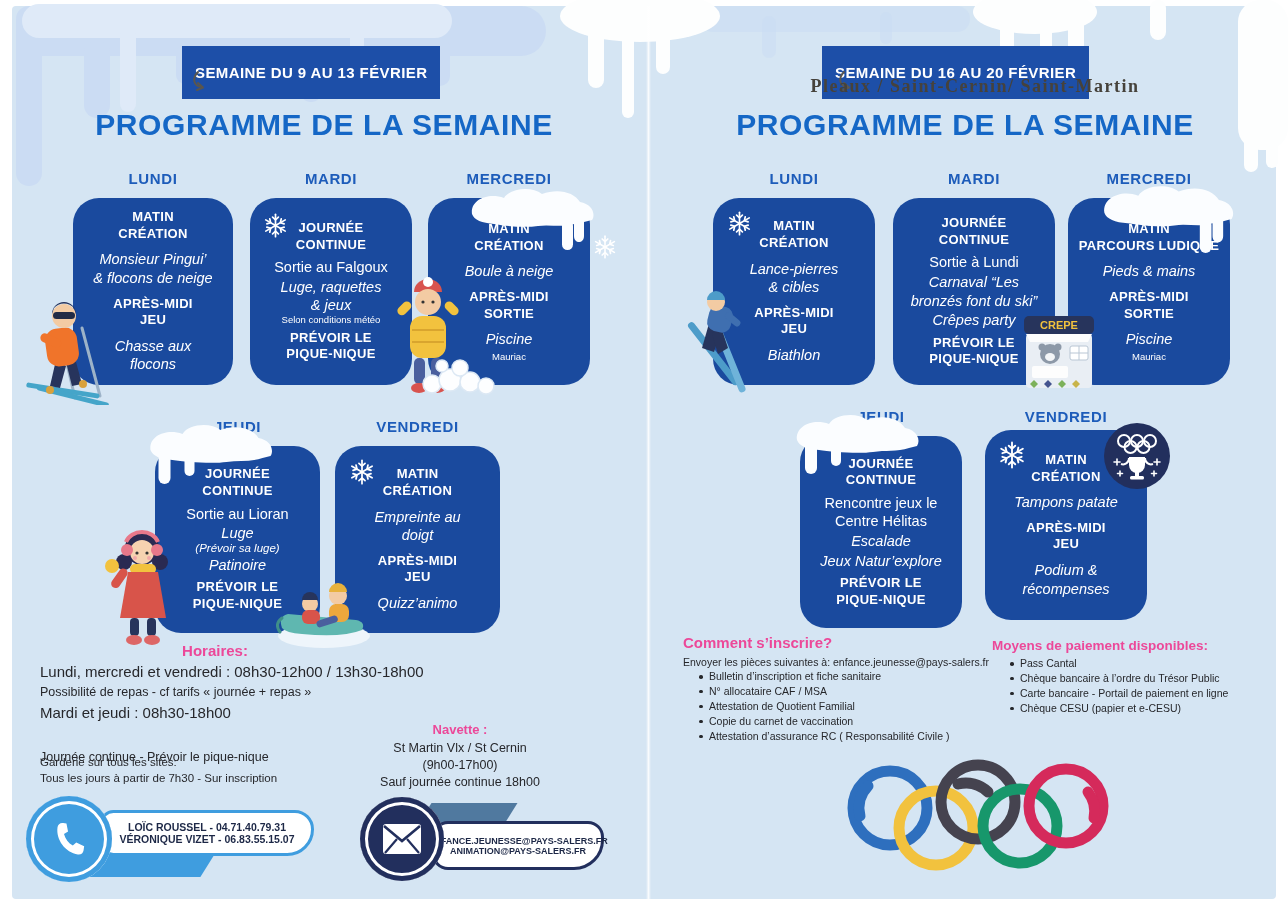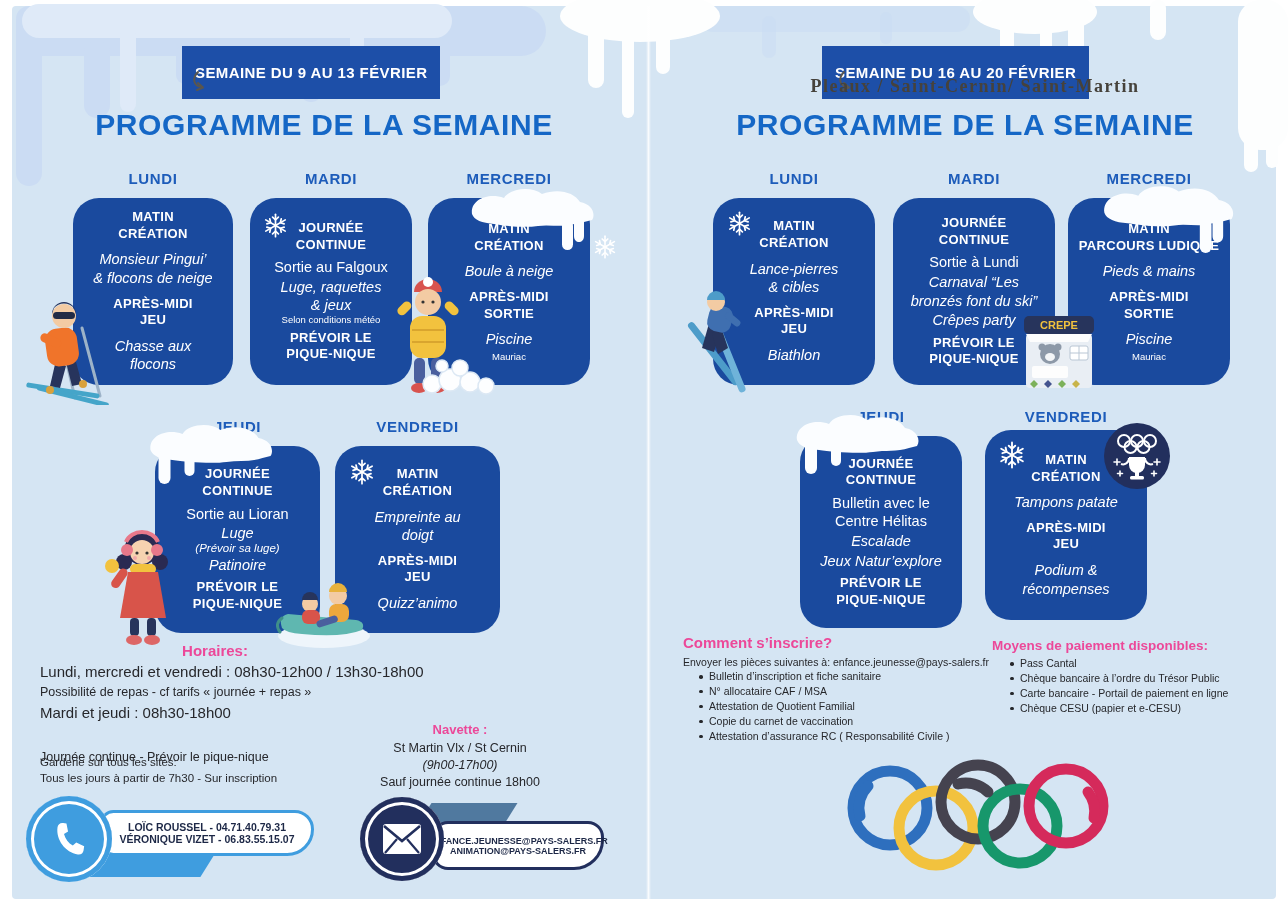--- a/index.html
+++ b/index.html
@@ -266,21 +266,21 @@
   <div class="abs ftitle" style="left:115px;top:642px;width:200px;text-align:center;font-size:15px;">Horaires:</div>
   <div class="abs ftext" style="left:40px;top:663px;font-size:15px;">Lundi, mercredi et vendredi : 08h30-12h00 / 13h30-18h00</div>
   <div class="abs ftext" style="left:40px;top:685px;font-size:12.5px;">Possibilité de repas - cf tarifs « journée + repas »</div>
   <div class="abs ftext" style="left:40px;top:704px;font-size:15px;">Mardi et jeudi : 08h30-18h00</div>
   <div class="abs ftext" style="left:40px;top:726px;font-size:12.5px;margin-top:24px;">Journée continue - Prévoir le pique-nique</div>
   <div class="abs ftext" style="left:40px;top:756px;font-size:11.5px;">Garderie sur tous les sites:</div>
   <div class="abs ftext" style="left:40px;top:772px;font-size:11.5px;">Tous les jours à partir de 7h30 - Sur inscription</div>
 
   <div class="abs ftitle" style="left:360px;top:722px;width:200px;text-align:center;font-size:13px;">Navette :</div>
   <div class="abs ftext" style="left:340px;top:741px;width:240px;text-align:center;font-size:12.5px;">St Martin Vlx / St Cernin</div>
-  <div class="abs ftext" style="left:340px;top:758px;width:240px;text-align:center;font-size:12.5px;font-style:italic;">(9h00-17h00)</div>
+  <div class="abs ftext" style="left:340px;top:758px;width:240px;text-align:center;font-size:12.5px;">(9h00-17h00)</div>
   <div class="abs ftext" style="left:340px;top:775px;width:240px;text-align:center;font-size:12.5px;">Sauf journée continue 18h00</div>
 
   <div class="abs pbadge-band" style="left:96px;top:843px;width:115px;height:34px;"></div>
   <div class="abs pill" style="left:100px;top:810px;width:214px;height:46px;border:3px solid #3f9ddf;border-radius:14px 20px 28px 14px;">
     <span class="line" style="font-size:10.5px;">LOÏC ROUSSEL - 04.71.40.79.31</span>
     <span class="line" style="font-size:10.5px;">VÉRONIQUE VIZET - 06.83.55.15.07</span>
   </div>
   <div class="abs circ" style="left:26px;top:796px;width:86px;height:86px;background:#3f9ddf;box-shadow:inset 0 0 0 5px #3f9ddf, inset 0 0 0 8px #ffffff;">
     <svg width="40" height="40" viewBox="0 0 24 24">
       <path fill="#fff" d="M7.2 3 C5.4 3 4.2 4.2 4.2 6 C4.2 13.6 11 20.4 18.6 20.4 C20.4 20.4 21.6 19.2 21.6 17.4 L21.6 15 L16.6 13.4 L14.8 15.6 C12 14.4 9.8 12.2 8.6 9.4 L10.8 7.6 L9.2 3 Z" transform="rotate(8 12 12)"></path>
@@ -344,21 +344,21 @@
     <span class="row r-i">Piscine</span>
     <span class="row r-s">Mauriac</span>
   </div>
 
   <div class="abs daylabel" style="left:800px;top:408px;width:162px;">JEUDI</div>
   <div class="abs daylabel" style="left:985px;top:408px;width:162px;">VENDREDI</div>
 
   <div class="abs card dense" style="left:800px;top:436px;width:162px;height:192px;">
     <span class="row r-h">JOURNÉE
 CONTINUE</span>
-    <span class="row r-p">Bulletin avec le
+    <span class="row r-p">Rencontre jeux le
 Centre Hélitas</span>
     <span class="row r-i" style="margin-top:-4px">Escalade</span>
     <span class="row r-i" style="margin-top:-4px">Jeux Natur’explore</span>
     <span class="row r-h">PRÉVOIR LE
 PIQUE-NIQUE</span>
   </div>
 
   <div class="abs card" style="left:985px;top:430px;width:162px;height:190px;">
     <span class="row r-h">MATIN
 CRÉATION</span>

